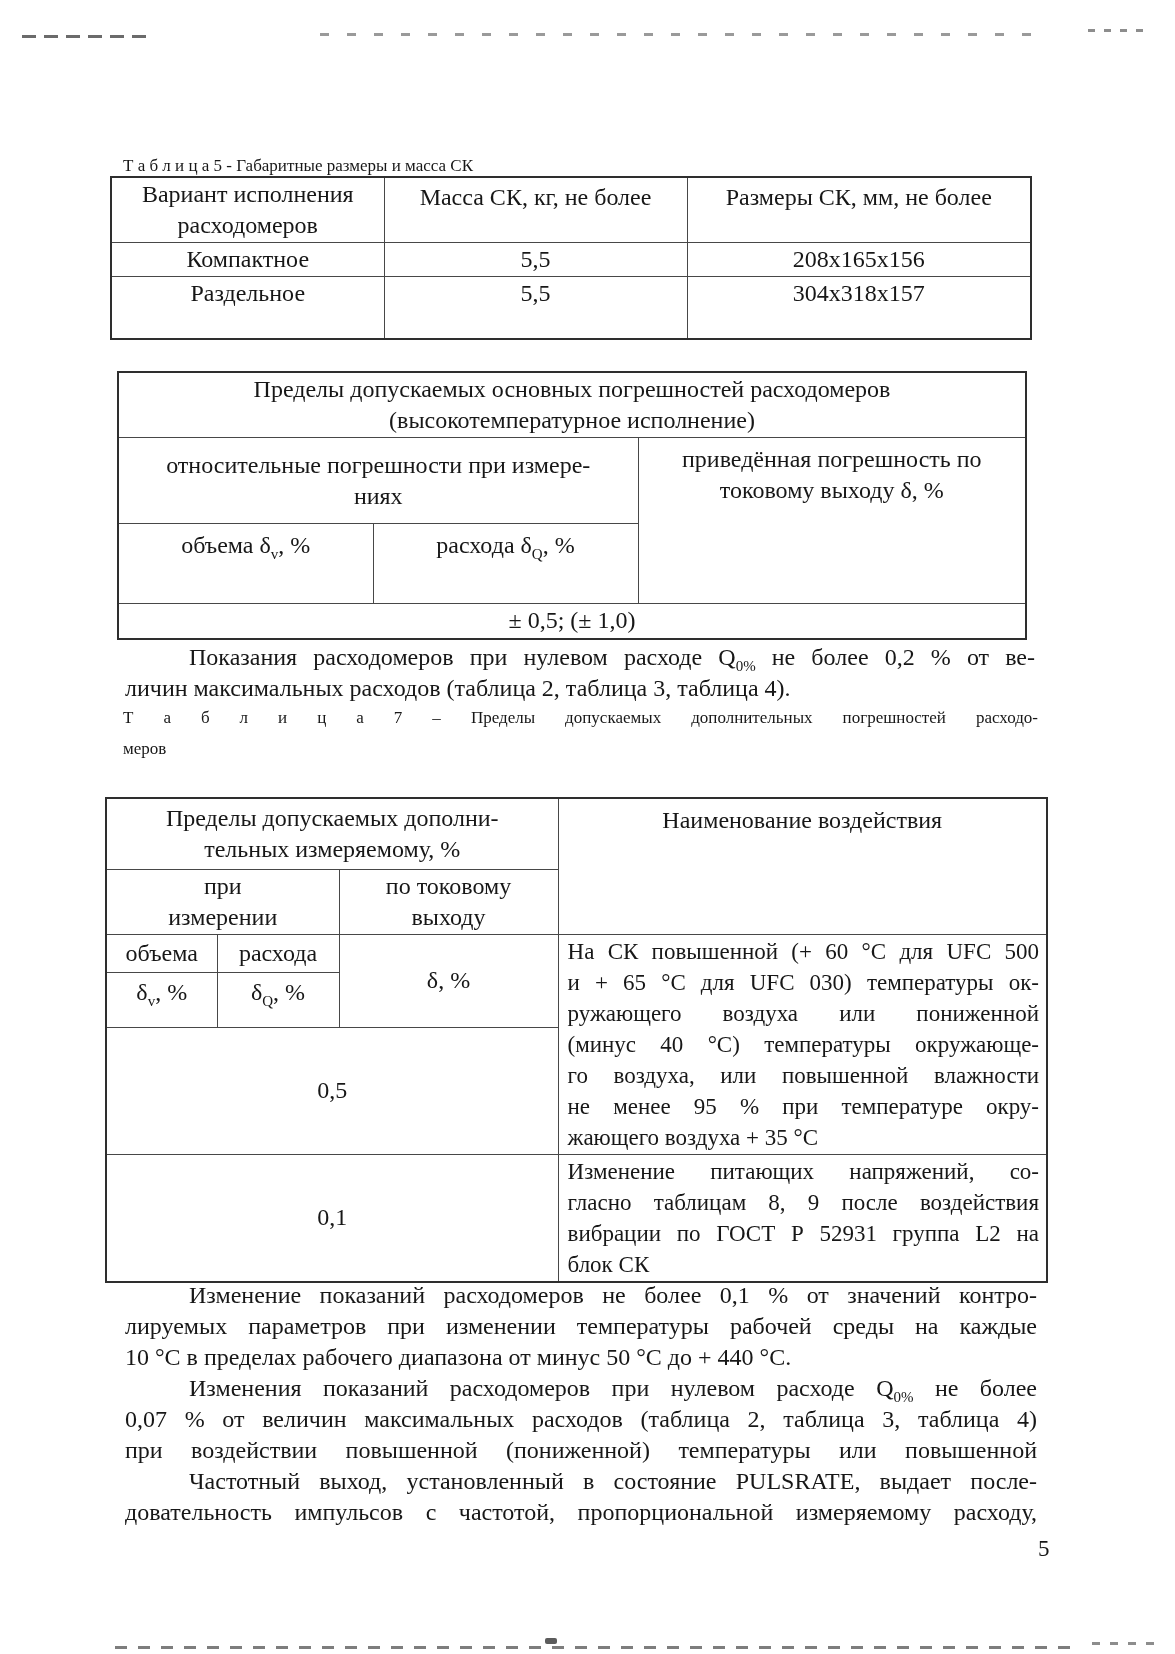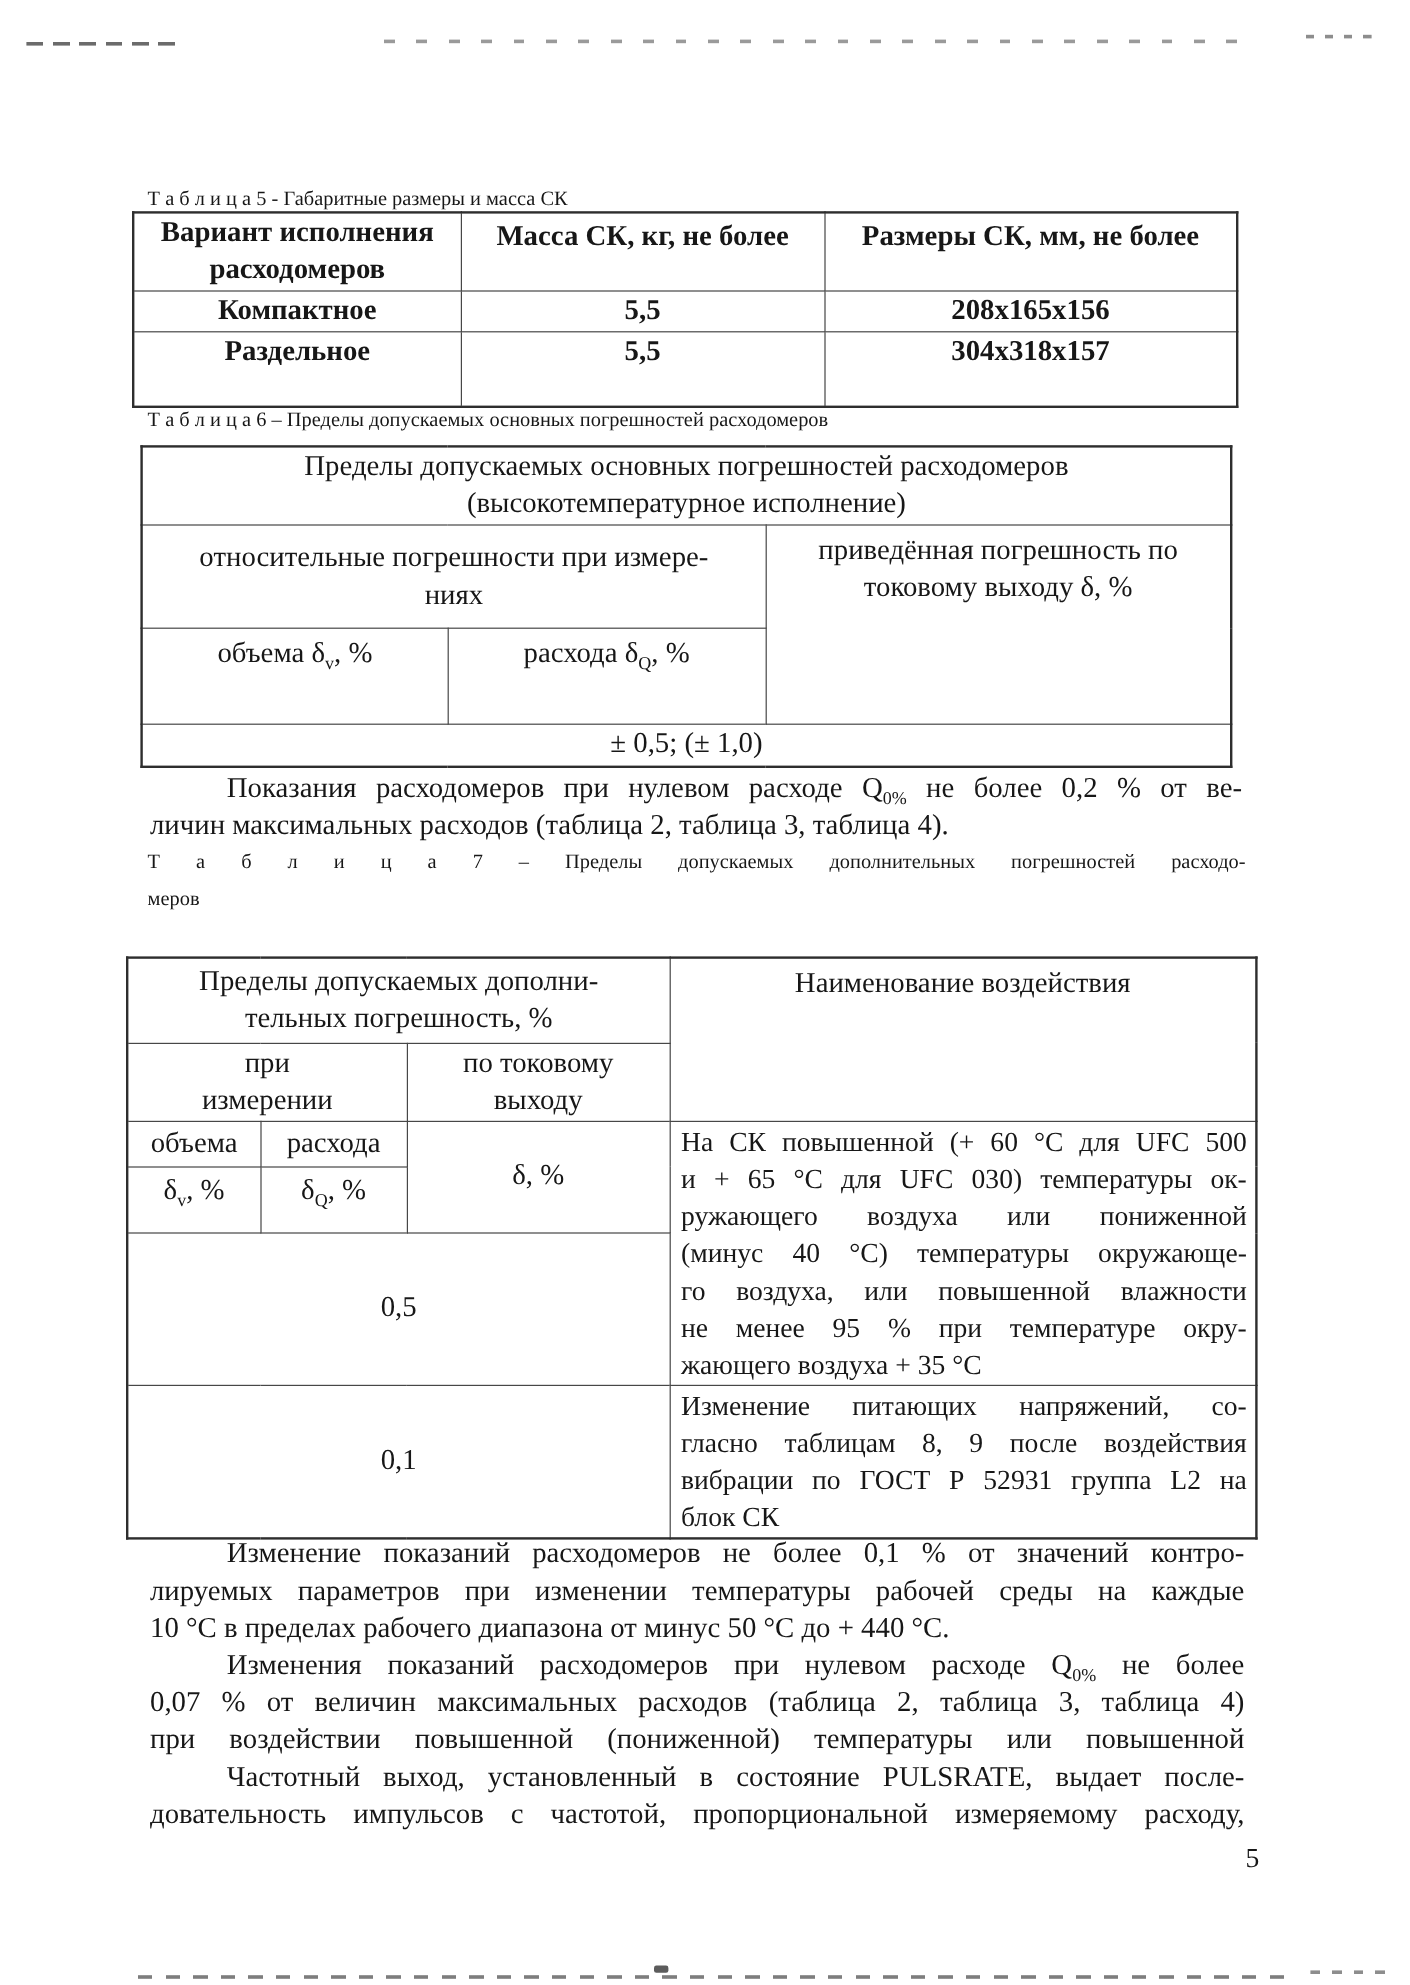--- a/index.html
+++ b/index.html
@@ -26,21 +26,21 @@
   sub { font-size:15px; line-height:0; }
   .pagenum { position:absolute; left:1038px; top:1536px; font-size:23px; }
   
   .dtable { position:absolute; border-collapse:collapse; table-layout:fixed;
             font-size:24px; color:#171717; border:2px solid #2e2e2e; }
   .dtable td { border:1px solid #474747; text-align:center; vertical-align:middle;
                line-height:31px; padding:1px 4px; }
   .vtop { vertical-align:top !important; }
   .pt4 { padding-top:4px !important; }
   .pt6 { padding-top:6px !important; }
-  .t5 { left:110px; top:176px; width:920px;font-weight:bold; }
+  .t5 { left:110px; top:176px; width:920px; }
   .t5 .r0{height:64px} .t5 .r1{height:31px} .t5 .r2{height:62px}
   .t5t { left:123px; top:150px; }
   .t6 { left:117px; top:371px; width:908px; }
   .t6 .r0{height:59px} .t6 .r1{height:86px} .t6 .r2{height:80px} .t6 .r3{height:35px}
   .t6t { left:123px; top:334px; }
   .t7 { left:105px; top:797px; width:941px; }
   .t7 .r0{height:71px} .t7 .r1{height:64px} .t7 .r2{height:38px}
   .t7 .r3{height:55px} .t7 .r4{height:125px} .t7 .r5{height:121px}
   .t7t { left:123px; top:702px; width:915px; }
   .effect { text-align:left !important; padding:1px 7px 1px 9px !important;
@@ -82,21 +82,20 @@
       <td>208х165х156</td>
     </tr>
     <tr class="r2">
       <td class="vtop">Раздельное</td>
       <td class="vtop">5,5</td>
       <td class="vtop">304х318х157</td>
     </tr>
   </tbody>
     </table>
 
-  <div class="ttitle t6t">Т а б л и ц а  6 – Пределы допускаемых основных погрешностей расходомеров</div>
   <table class="dtable t6">
     <colgroup>
         <col style="width:255px">
         <col style="width:265px">
         <col style="width:388px">
       </colgroup>
     <tbody>
         <tr class="r0">
       <td colspan="3">
         <div>Пределы допускаемых основных погрешностей расходомеров</div>
@@ -136,21 +135,21 @@
     <colgroup>
         <col style="width:111px">
         <col style="width:122px">
         <col style="width:219px">
         <col style="width:489px">
       </colgroup>
     <tbody>
         <tr class="r0">
       <td colspan="3">
         <div>Пределы допускаемых дополни-</div>
-        <div>тельных погрешность, %</div>
+        <div>тельных измеряемому, %</div>
       </td>
       <td rowspan="2" class="vtop pt6">Наименование воздействия</td>
     </tr>
     <tr class="r1">
       <td colspan="2">
         <div>при</div>
         <div>измерении</div>
       </td>
       <td>
         <div>по токовому</div>

